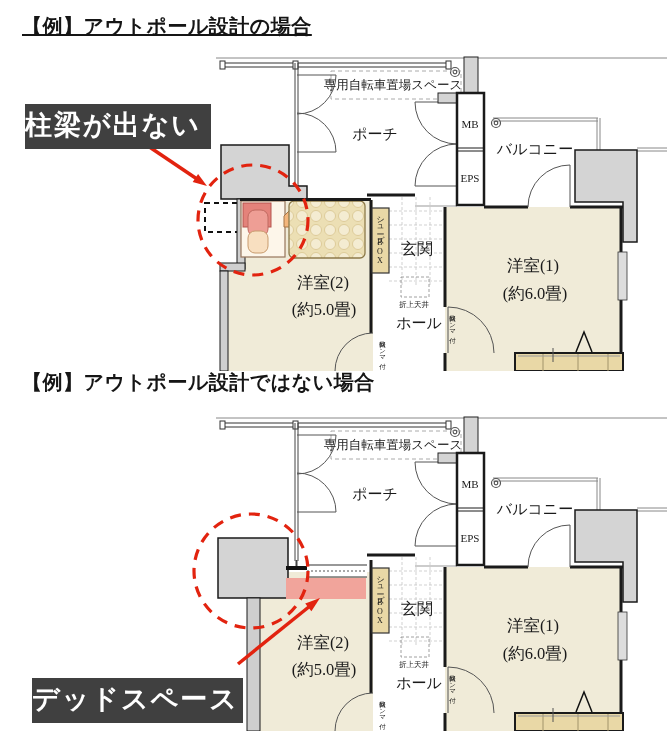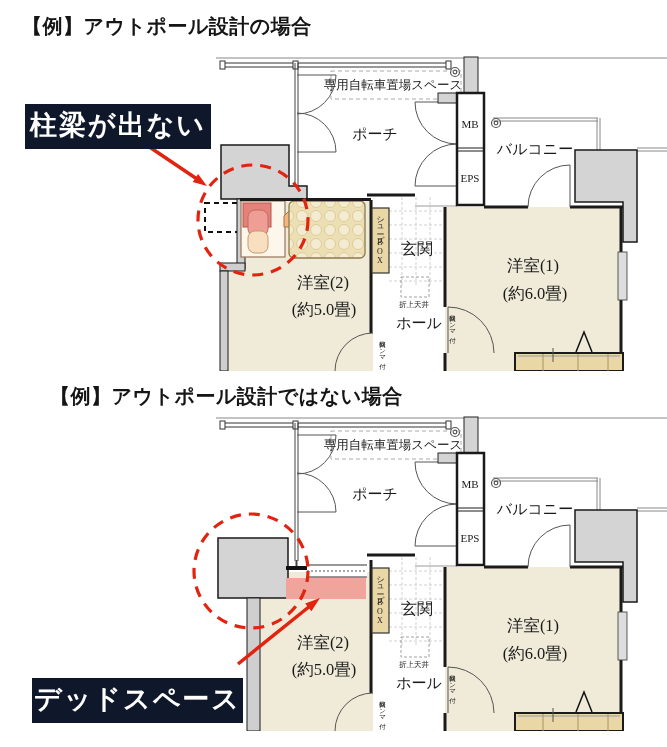--- a/index.html
+++ b/index.html
@@ -3,28 +3,28 @@
 <meta charset="utf-8">
 <style>
   html,body{margin:0;padding:0;}
   body{
     position:relative;width:667px;height:747px;background:#ffffff;overflow:hidden;
     font-family:"Liberation Serif","DejaVu Serif",serif;color:#111;
   }
   .title{
     position:absolute;left:22px;font-size:20px;font-weight:600;letter-spacing:.5px;color:#151515;white-space:nowrap;
   }
-  #title1{top:13px;}
-  #title2{top:383px;margin-left:28px;}
+  #title1{top:13px;text-decoration:underline;}
+  #title2{top:369px;}
   .plan-svg{position:absolute;left:183px;width:484px;height:316px;}
   #plan1{top:55px;}
   #plan2{top:415px;}
   #overlay{position:absolute;left:0;top:0;width:667px;height:747px;pointer-events:none;}
   .callout{
-    position:absolute;background:#0f172a;color:#ffffff;text-align:center;
+    position:absolute;background:#404040;color:#ffffff;text-align:left;
     font-size:27px;font-weight:600;letter-spacing:2px;line-height:43px;height:45px;white-space:nowrap;
   }
   #callout1{left:25px;top:104px;width:186px;}
   #callout2{left:32px;top:678px;width:211px;}
   svg text{fill:#1a1a1a;font-family:"Liberation Serif","DejaVu Serif",serif;}
   .vtext{writing-mode:vertical-rl;text-orientation:upright;}
 </style>
 </head>
 <body>
 

